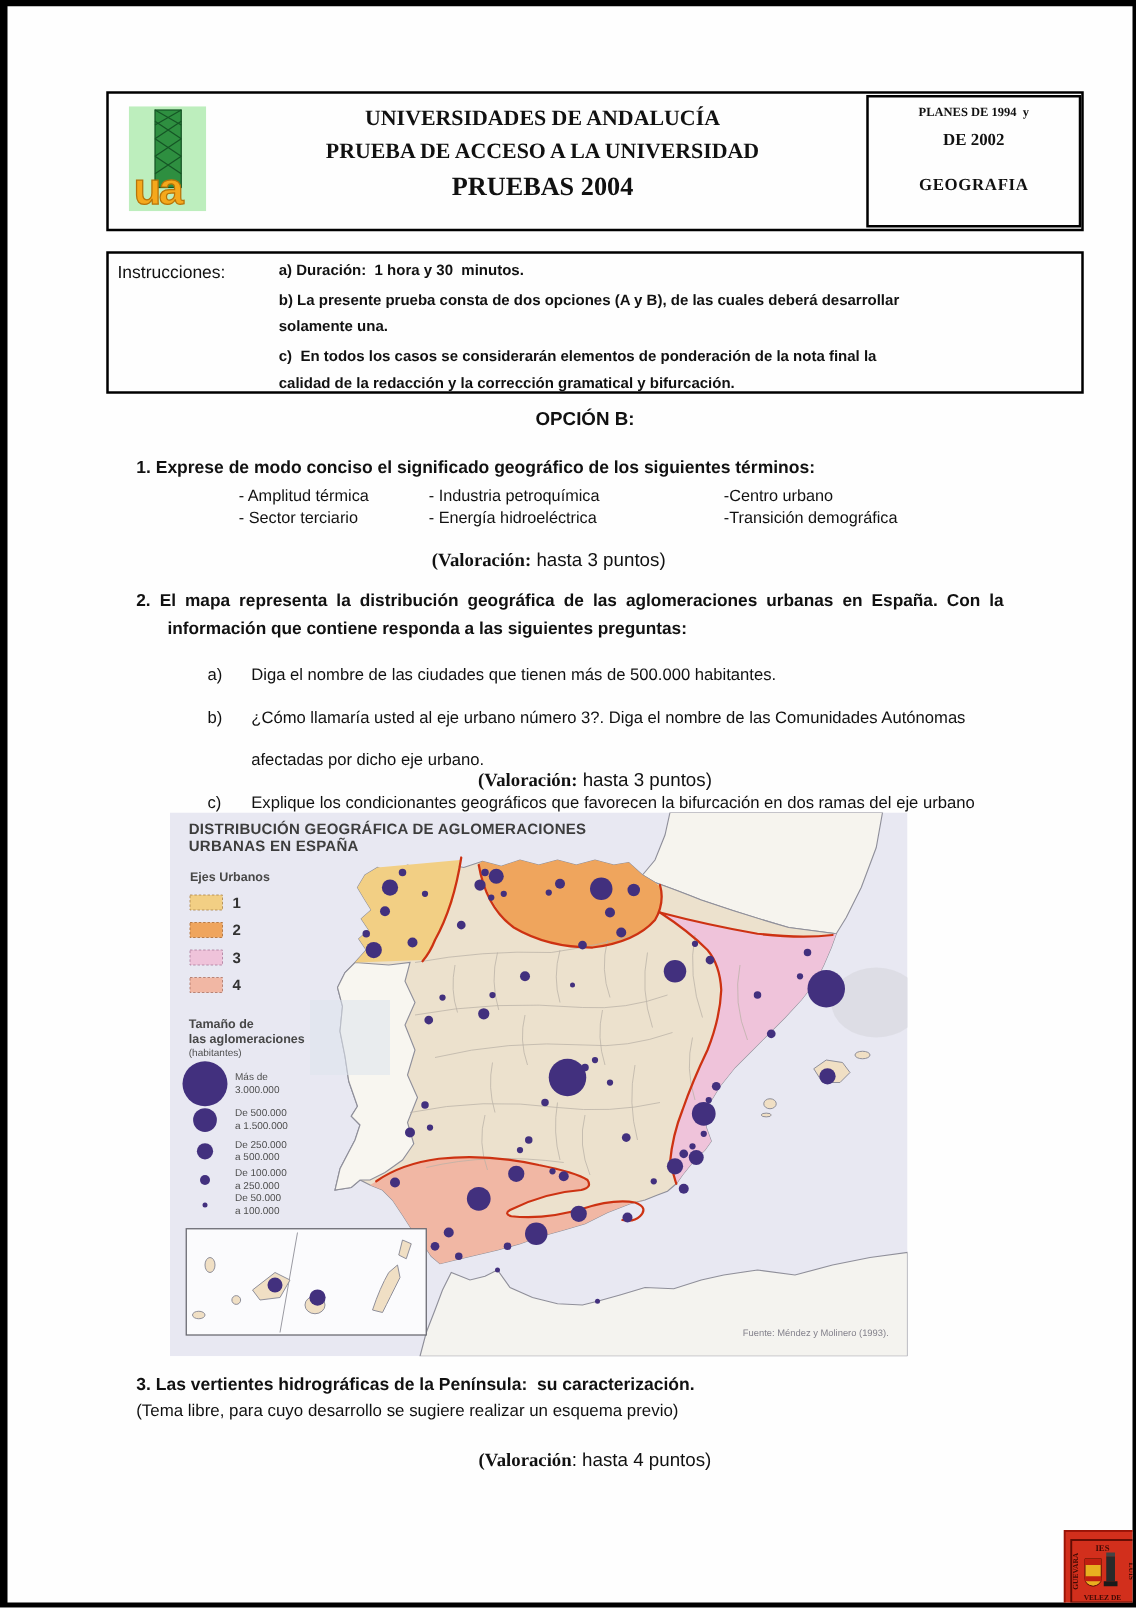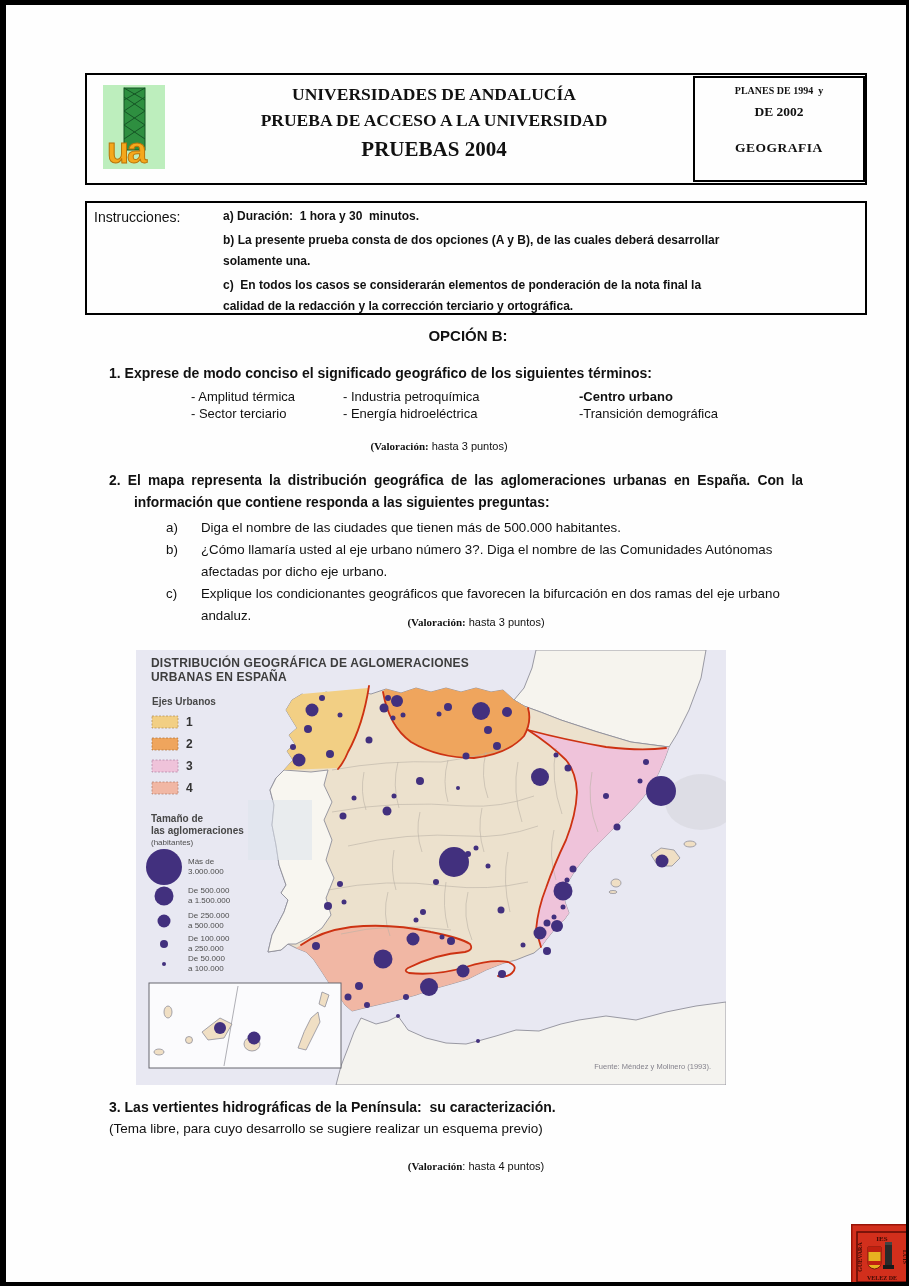--- a/index.html
+++ b/index.html
@@ -12,26 +12,26 @@
   .ctr{text-align:center;}
   .b{font-weight:bold;font-family:Liberation Serif, serif;}
   .instr-label{font-size:14px;}
   .instr-item{margin-bottom:2px;}
   .instr-line{font-weight:bold;font-size:12px;line-height:21.5px;white-space:pre-wrap;}
   .opcion{font-size:15px;font-weight:bold;}
   .qhead{font-size:14px;font-weight:bold;white-space:pre-wrap;}
   .qnote{font-size:13.5px;text-align:center;}
   .term-row{position:relative;height:17px;}
   .term{position:absolute;top:0;font-size:13px;}
-  .val{font-size:11px;}
+  .val{font-size:15px;}
   .q2h1{font-size:13.8px;font-weight:bold;word-spacing:3.4px;}
   .q2h2{font-size:13.8px;font-weight:bold;}
   .q2-item{position:relative;padding-left:35px;}
   .q2-letter{position:absolute;left:0;top:0;font-size:13.3px;line-height:22px;}
-  .q2-line{font-size:13.3px;line-height:22px;}
+  .q2-line{font-size:13.3px;line-height:22px;margin-top:12px;}
   
   .coast{stroke:#8f8f9a;stroke-width:.9;}
   .prov{fill:none;stroke:#b9b1a6;stroke-width:.7;opacity:.85;}
   .redln{fill:none;stroke:#cd3212;stroke-width:1.8;stroke-linecap:round;}
   .mtitle{font-family:"Liberation Sans",sans-serif;font-size:12px;font-weight:bold;fill:#3d3d3d;letter-spacing:.2px;}
   .msub{font-family:"Liberation Sans",sans-serif;font-size:10px;font-weight:bold;fill:#474747;}
   .mnum{font-family:"Liberation Sans",sans-serif;font-size:12px;font-weight:bold;fill:#333;}
   .msz{font-family:"Liberation Sans",sans-serif;font-size:8px;fill:#4e4e4e;}
   .msrc{font-family:"Liberation Sans",sans-serif;font-size:7.5px;fill:#84828c;}
   .island{fill:#f0dfc4;stroke:#8f8f9a;stroke-width:.8;}
@@ -65,33 +65,33 @@
     <div class="abs" style="left:136px;top:3px;width:640px;">
         <div class="instr-item">
           <div class="instr-line">a) Duración:  1 hora y 30  minutos.</div>
         </div>
         <div class="instr-item">
           <div class="instr-line">b) La presente prueba consta de dos opciones (A y B), de las cuales deberá desarrollar</div>
           <div class="instr-line">solamente una.</div>
         </div>
         <div class="instr-item">
           <div class="instr-line">c)  En todos los casos se considerarán elementos de ponderación de la nota final la</div>
-          <div class="instr-line">calidad de la redacción y la corrección terciario y ortográfica.</div>
+          <div class="instr-line">calidad de la redacción y la corrección gramatical y bifurcación.</div>
         </div>
       </div>
   </div>
 
   <div class="abs opcion ctr" style="left:112px;top:322px;width:700px;">OPCIÓN B:</div>
 
   <div class="abs qhead" style="left:103px;top:360px;">1. Exprese de modo conciso el significado geográfico de los siguientes términos:</div>
   <div class="abs" style="left:103px;top:384px;width:757px;">
       <div class="term-row">
         <span class="term" style="left: 82px;">- Amplitud térmica</span>
         <span class="term" style="left: 234px;">- Industria petroquímica</span>
-        <span class="term" style="left: 470px; font-weight: bold;">-Centro urbano</span>
+        <span class="term" style="left: 470px;">-Centro urbano</span>
       </div>
       <div class="term-row">
         <span class="term" style="left: 82px;">- Sector terciario</span>
         <span class="term" style="left: 234px;">- Energía hidroeléctrica</span>
         <span class="term" style="left: 470px;">-Transición demográfica</span>
       </div>
     </div>
   <div class="abs ctr val" style="left:103px;top:435px;width:660px;">
     <span class="b">(Valoración:</span><span> hasta 3 puntos)</span>
   </div>

